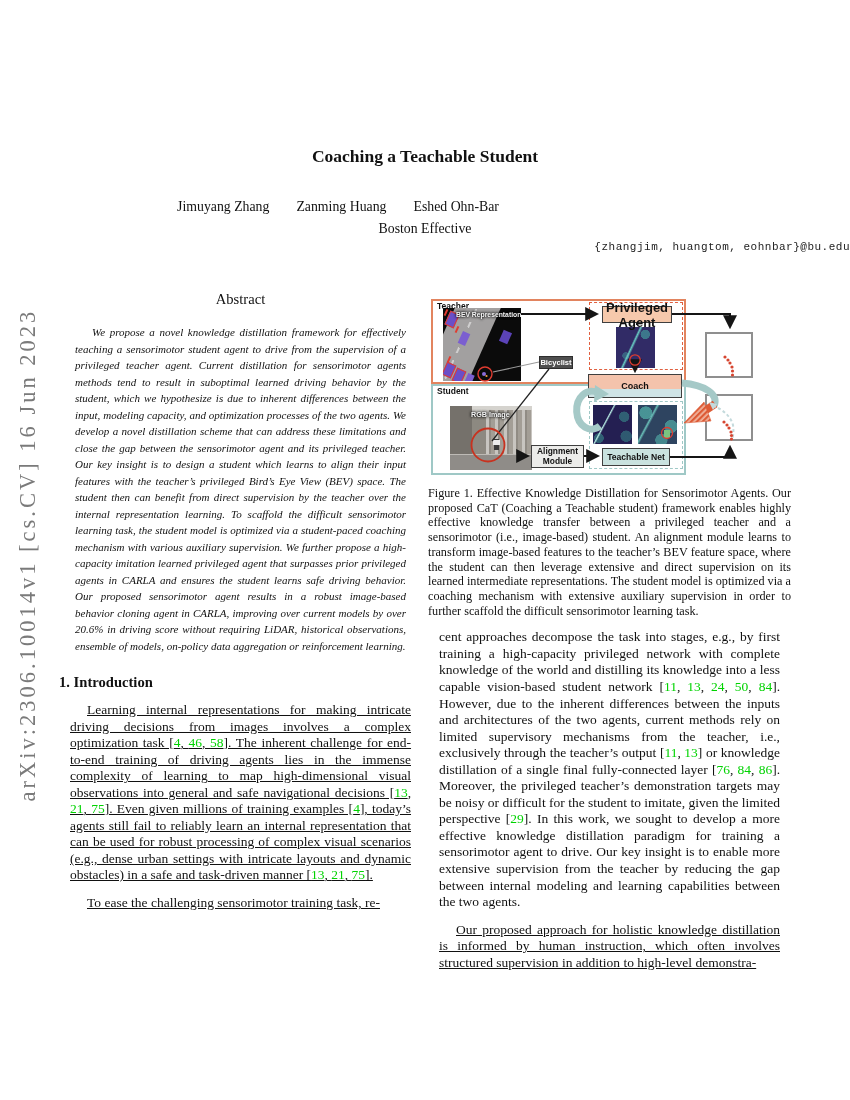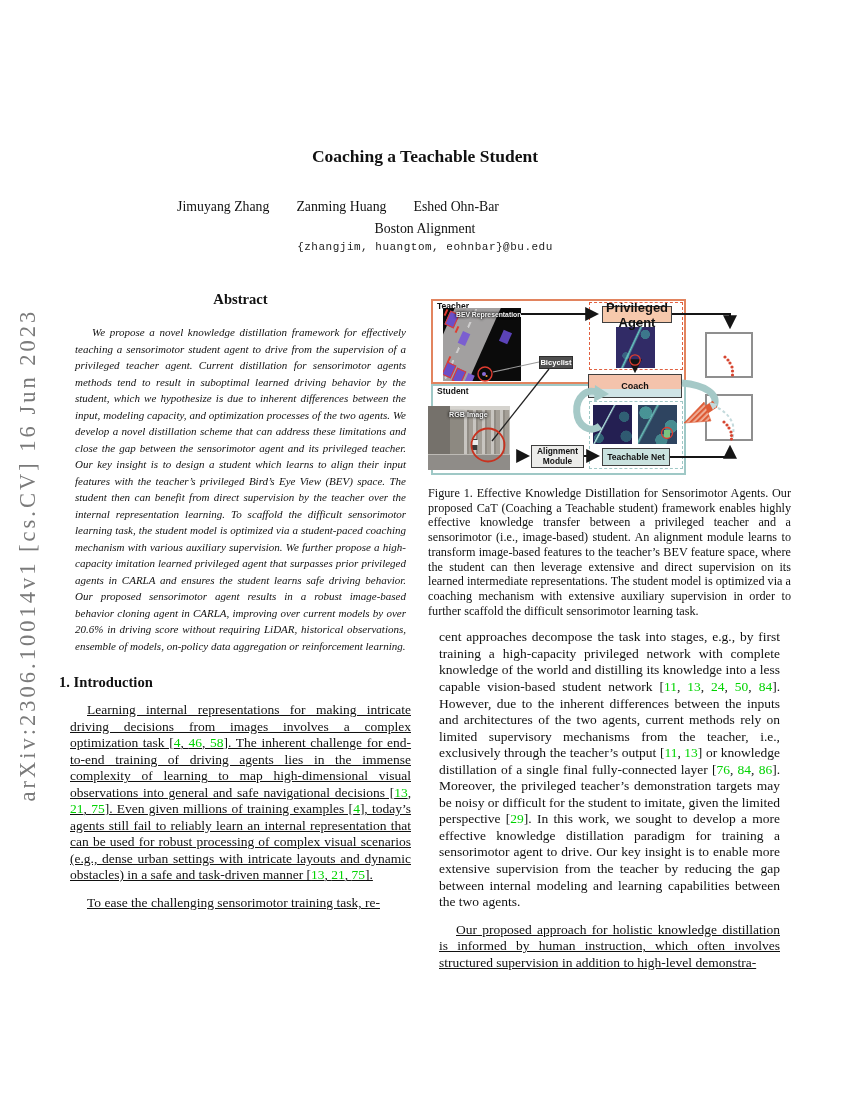--- a/index.html
+++ b/index.html
@@ -5,33 +5,33 @@
   html,body{margin:0;padding:0;background:#ffffff;}
   .page{position:relative;width:850px;height:1100px;background:#fff;overflow:hidden;
         font-family:"Liberation Serif", serif;color:#111;}
 
   
   .title{position:absolute;top:146px;left:0;width:850px;text-align:center;
          font-size:17.5px;font-weight:bold;}
   .authors{position:absolute;top:199px;left:0;width:676px;display:flex;
            justify-content:center;column-gap:27px;font-size:13.8px;}
   .affiliation{position:absolute;top:221px;left:0;width:850px;text-align:center;font-size:13.8px;}
-  .emails{position:absolute;top:241px;left:0;width:850px;text-align:center;
+  .emails{position:absolute;top:241px;left:0;width:850px;text-align:right;
           font-family:"Liberation Mono", monospace;font-size:11px;letter-spacing:.5px;color:#222;}
 
   
   .watermark{position:absolute;left:-247px;top:541px;width:550px;height:28px;line-height:28px;
              text-align:center;transform:rotate(-90deg);font-size:22.5px;letter-spacing:3px;
              color:#7a7a7a;white-space:nowrap;}
 
   
   .col{position:absolute;width:363px;text-align:justify;}
   .col-left{left:59px;top:291px;}
   .col-right{left:428px;top:293px;text-align:justify;}
-  h2.center-head{font-size:14.6px;font-weight:bold;text-align:center;margin:0 0 14px 0;}
+  h2.center-head{font-size:14.6px;font-weight:normal;text-align:center;margin:0 0 14px 0;}
   h2.sec-head{font-size:14.6px;font-weight:bold;text-align:left;margin:20px 0 11px 0;}
   p.abstract{font-style:italic;font-size:11px;line-height:16.5px;margin:16px;text-indent:17px;}
   p.body{font-size:13.5px;line-height:16.55px;margin:11px;}
   p.indent{text-indent:17px;text-decoration:underline;}
   .cite{color:#00d300;}
   .capbold{font-weight:normal;}
   p.caption{font-size:12.2px;line-height:14.7px;margin:5px 0 0 0;}
   .rbody{margin-top:19px;}
 
   
@@ -62,21 +62,21 @@
              transform:rotate(24deg);}
   .bev .road i{position:absolute;left:19px;top:0;width:2px;height:100%;display:block;
                background:repeating-linear-gradient(#e8e8e8 0 6px,transparent 6px 14px);opacity:.65;}
   .img-label{position:absolute;color:#f4f4f4;font-size:6.8px;font-weight:bold;
              text-shadow:0 0 3px #000,0 0 3px #000;white-space:nowrap;}
   .car{position:absolute;background:#6a4fc8;transform:rotate(24deg);}
   .car.red{border:1px solid #e03c30;}
   .tick{position:absolute;width:2px;height:7px;background:#e03c30;transform:rotate(24deg);}
 
   
-  .rgb{left:0;top:113px;width:82px;height:64px;background:#d5d3ce;overflow:hidden;}
+  .rgb{left:22px;top:113px;width:82px;height:64px;background:#d5d3ce;overflow:hidden;}
   .rgb .bldgL{position:absolute;left:0;top:0;width:22px;height:48px;background:#75716b;}
   .rgb .bldgM{position:absolute;left:22px;top:8px;width:14px;height:40px;background:#8d8981;}
   .rgb .colon{position:absolute;left:36px;top:4px;width:46px;height:44px;background:#a39e96;
     background-image:repeating-linear-gradient(90deg,rgba(255,255,255,.4) 0 3px,rgba(90,86,80,.25) 3px 5px,transparent 5px 9px);}
   .rgb .roadr{position:absolute;left:0;top:48px;width:82px;height:16px;background:#8f8c88;
     border-top:1px solid #bdbab5;}
   .rgb .cyc{position:absolute;left:44px;top:33px;width:5px;height:11px;background:#3a3a3a;}
   .rgb .shirt{position:absolute;left:43px;top:34px;width:7px;height:5px;background:#ececec;}
 
   
@@ -111,21 +111,21 @@
 <div class="page">
 
   <div class="watermark">arXiv:2306.10014v1 [cs.CV] 16 Jun 2023</div>
 
   <div class="title">Coaching a Teachable Student</div>
   <div class="authors">
     <span>Jimuyang Zhang</span>
     <span>Zanming Huang</span>
     <span>Eshed Ohn-Bar</span>
   </div>
-  <div class="affiliation">Boston Alignment</div>
+  <div class="affiliation">Boston Effective</div>
   <div class="emails">{zhangjim, huangtom, eohnbar}@bu.edu</div>
 
   <div class="col col-left">
     <h2 class="center-head">Abstract</h2>
     <p class="abstract">We propose a novel knowledge distillation framework for effectively teaching a sensorimotor student agent to drive from the supervision of a privileged teacher agent. Current distillation for sensorimotor agents methods tend to result in suboptimal learned driving behavior by the student, which we hypothesize is due to inherent differences between the input, modeling capacity, and optimization processes of the two agents. We develop a novel distillation scheme that can address these limitations and close the gap between the sensorimotor agent and its privileged teacher. Our key insight is to design a student which learns to align their input features with the teacher’s privileged Bird’s Eye View (BEV) space. The student then can benefit from direct supervision by the teacher over the internal representation learning. To scaffold the difficult sensorimotor learning task, the student model is optimized via a student-paced coaching mechanism with various auxiliary supervision. We further propose a high-capacity imitation learned privileged agent that surpasses prior privileged agents in CARLA and ensures the student learns safe driving behavior. Our proposed sensorimotor agent results in a robust image-based behavior cloning agent in CARLA, improving over current models by over 20.6% in driving score without requiring LiDAR, historical observations, ensemble of models, on-policy data aggregation or reinforcement learning.</p>
     <h2 class="sec-head">1. Introduction</h2>
     <p class="body indent">Learning internal representations for making intricate driving decisions from images involves a complex optimization task [<span class="cite">4</span>, <span class="cite">46</span>, <span class="cite">58</span>]. The inherent challenge for end-to-end training of driving agents lies in the immense complexity of learning to map high-dimensional visual observations into general and safe navigational decisions [<span class="cite">13</span>, <span class="cite">21</span>, <span class="cite">75</span>]. Even given millions of training examples [<span class="cite">4</span>], today’s agents still fail to reliably learn an internal representation that can be used for robust processing of complex visual scenarios (e.g., dense urban settings with intricate layouts and dynamic obstacles) in a safe and task-driven manner [<span class="cite">13</span>, <span class="cite">21</span>, <span class="cite">75</span>].</p>
     <p class="body indent">To ease the challenging sensorimotor training task, re-</p>
   </div>
 

